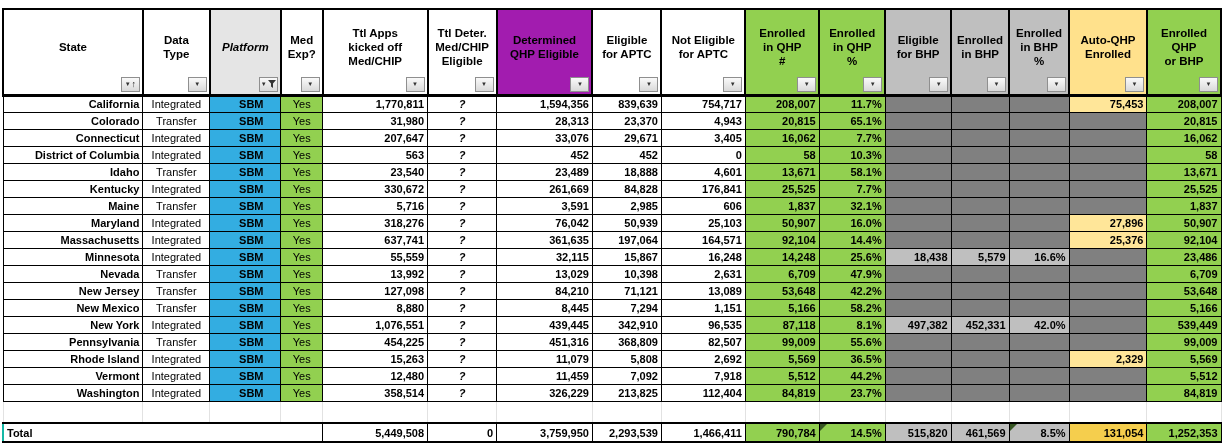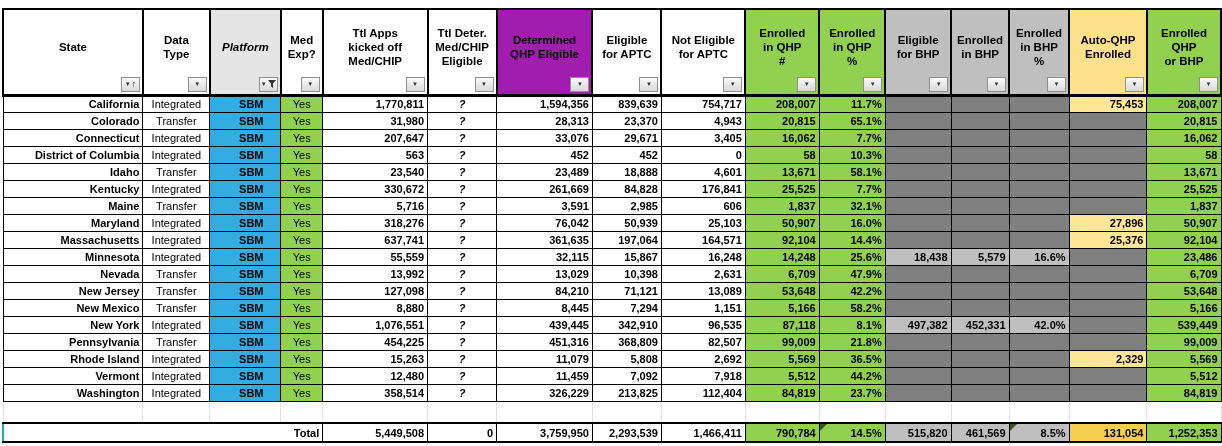--- a/index.html
+++ b/index.html
@@ -36,21 +36,21 @@
   tr.data:last-of-type td{border-bottom:2px solid #000;}
 
   
   tr.gap{height:22px;}
   tr.gap td{border:1px solid #e2e2e2;border-top:none;background:#fff;}
 
   
   tr.total{height:19px;}
   tr.total td{border-top:2px solid #000;border-bottom:2px solid #000;
               font-weight:bold;position:relative;}
-  tr.total td.label{text-align:right;border-left:2px solid #14b8a6;background:#fff;}
+  tr.total td.label{text-align:left;border-left:2px solid #14b8a6;background:#fff;}
   tr.total td.ygold{background:#F5CE4D;}
   .tri{position:absolute;top:0;left:0;width:0;height:0;
        border-top:7px solid #375623;border-right:7px solid transparent;}
 </style>
 </head>
 <body>
 
 <div class="sheet">
   <table>
     <colgroup id="cols">
@@ -370,21 +370,21 @@
           <td class="state">Pennsylvania</td>
           <td class="txt">Transfer</td>
           <td class="plat">SBM</td>
           <td class="yes">Yes</td>
           <td class="num">454,225</td>
           <td class="q">?</td>
           <td class="num">451,316</td>
           <td class="num">368,809</td>
           <td class="num">82,507</td>
           <td class="num g">99,009</td>
-          <td class="num g">21.8%</td>
+          <td class="num g">55.6%</td>
           <td class="num dark"></td>
           <td class="num dark"></td>
           <td class="num dark"></td>
           <td class="num dark"></td>
           <td class="num g">99,009</td>
         </tr>
         <tr class="data">
           <td class="state">Rhode Island</td>
           <td class="txt">Integrated</td>
           <td class="plat">SBM</td>

